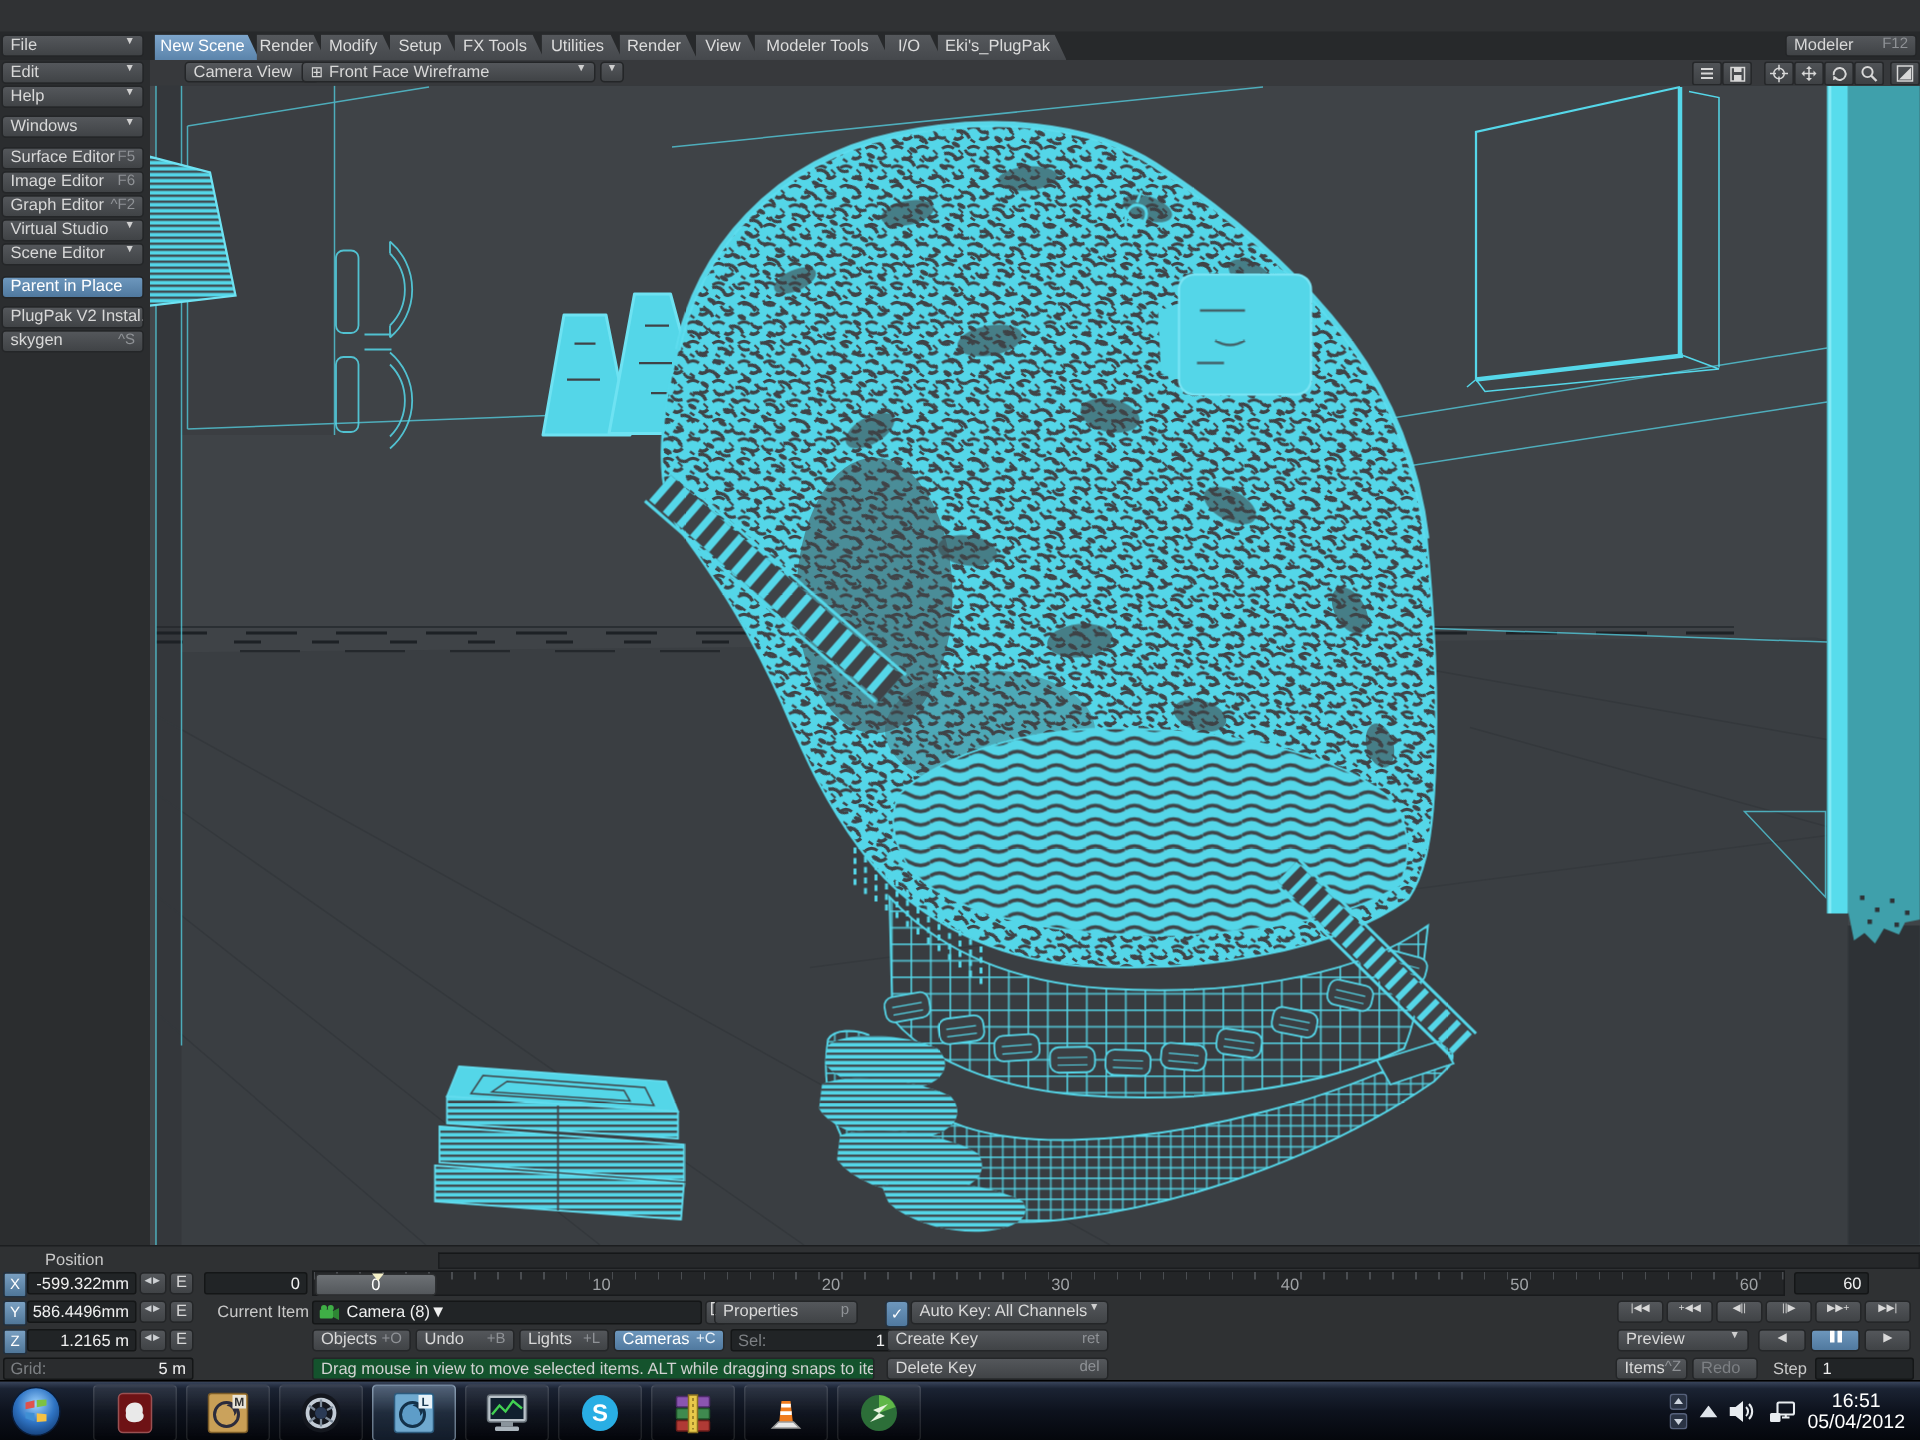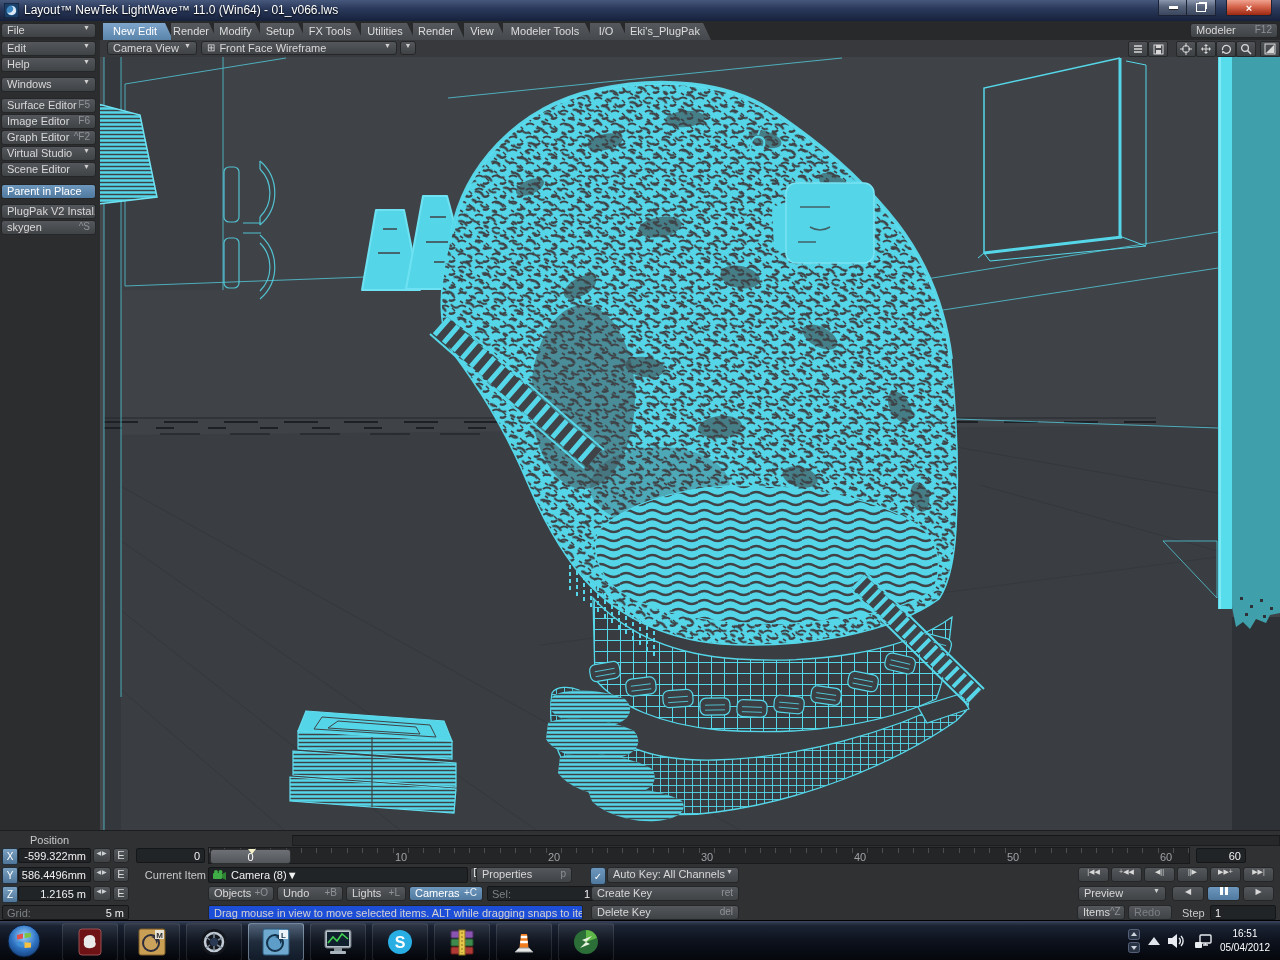--- a/index.html
+++ b/index.html
@@ -51,67 +51,50 @@
     background:repeating-linear-gradient(90deg,#4a4d51 0 1px,transparent 1px 15.3px);}
   #tl-handle{left:1px;top:1px;width:79px;height:13px;border-radius:3px;
     background:linear-gradient(180deg,#6d7175 0%,#53575b 100%);border:1px solid #2c2e30;
     color:#fff;display:flex;align-items:center;justify-content:center;}
   #tl-marker{left:37px;top:-1px;width:0;height:0;border-left:4px solid transparent;border-right:4px solid transparent;border-top:5px solid #f4f0c8;}
   .tl-num{position:absolute;top:3px;transform:translateX(-50%);color:#9fa2a5;font-size:11px;}
   #groove{left:292px;top:4px;width:986px;height:9px;background:#26282a;border:1px solid #1b1d1f;border-top-color:#151718;}
   .axis{position:absolute;width:14px;height:15px;border-radius:2px;border:1px solid #22303e;
     background:linear-gradient(180deg,#7aa0c2 0%,#4f7698 100%);color:#fff;display:flex;align-items:center;justify-content:center;font-size:10px;}
   .spin{justify-content:center;padding:0 2px;font-size:6px;letter-spacing:1px;color:#cdd0d3;}
-  .statusbar{background:#1d4ed8;border:1px solid #232527;border-radius:2px;color:#d2d2d2;
+  .statusbar{background:#14532d;border:1px solid #232527;border-radius:2px;color:#d2d2d2;
     display:flex;align-items:center;padding:0 5px;box-sizing:border-box;font-size:11px;white-space:nowrap;overflow:hidden;}
   .checkbox{background:linear-gradient(180deg,#6d97bd,#50799f);border:1px solid #243240;border-radius:3px;
     color:#fff;display:flex;align-items:center;justify-content:center;font-size:10px;}
   .dim{color:#7d8084 !important;}
   
   #taskbar{left:0;top:920px;width:1280px;height:40px;
     background:linear-gradient(180deg,#39455c 0%,#1b2333 12%,#0d121d 50%,#04060b 100%);
     border-top:1px solid #000;}
   .tbtn{position:absolute;top:2px;width:54px;height:36px;border-radius:3px;
     border:1px solid rgba(255,255,255,0.10);
     background:linear-gradient(180deg,rgba(255,255,255,0.08),rgba(255,255,255,0.02) 50%,rgba(0,0,0,0.15));
     display:flex;align-items:center;justify-content:center;}
   .tbtn.active{background:linear-gradient(180deg,rgba(170,200,230,0.38),rgba(110,150,190,0.20) 50%,rgba(60,90,130,0.25));
     border-color:rgba(200,225,245,0.45);}
   #tray{right:2px;top:0;height:40px;display:flex;align-items:center;gap:8px;color:#fff;}
-  #clock{text-align:center;color:#fff;font-size:10px;line-height:14px;padding-right:8px;}
+  #clock{text-align:center;color:#fff;font-size:13px;line-height:14px;padding-right:8px;}
 </style>
 </head>
 <body>
 
 <div id="screen">
 
-  <div class="abs" id="titlebar">
-    <svg class="abs" style="left:4px;top:3px" width="15" height="15">
-      <rect width="15" height="15" rx="2" fill="#1b3f66" stroke="#0c1d30"></rect>
-      <circle cx="7.5" cy="7.5" r="5" fill="#3a85c0"></circle>
-      <path d="M7.5,3 a4.5,4.5 0 1 1 -4.2,6 a3.4,3.4 0 1 0 4.2,-6" fill="#dce9f4"></path>
-    </svg>
-    <div class="abs ttl">Layout™ NewTek LightWave™ 11.0 (Win64) - 01_v066.lws</div>
-    <div class="abs winbtn" style="right:92px;width:28px">
-        <span class="minbar"></span>
-      </div>
-    <div class="abs winbtn" style="right:64px;width:28px">
-        <span class="restbox"></span>
-      </div>
-    <div class="abs winbtn close" style="right:8px;width:44px">
-        <span>×</span>
-      </div>
-  </div>
 
   <div class="abs" id="tabrow">
     <div class="chip" style="left:1px;top:2px;width:95px">
       <span>File</span>
       <span class="arr">▼</span>
     </div>
-    <div class="tab active" style="left:103px;width:64px">New Edit</div>
+    <div class="tab active" style="left:103px;width:64px">New Scene</div>
     <div class="tab" style="left:171px;width:40px">Render</div>
     <div class="tab" style="left:214px;width:43px">Modify</div>
     <div class="tab" style="left:260px;width:40px">Setup</div>
     <div class="tab" style="left:303px;width:54px">FX Tools</div>
     <div class="tab" style="left:361px;width:48px">Utilities</div>
     <div class="tab" style="left:413px;width:46px">Render</div>
     <div class="tab" style="left:464px;width:36px">View</div>
     <div class="tab" style="left:503px;width:84px">Modeler Tools</div>
     <div class="tab" style="left:590px;width:32px">I/O</div>
     <div class="tab" style="left:625px;width:80px">Eki's_PlugPak</div>
@@ -160,21 +143,21 @@
     <div class="chip" style="left:1px;top:164px;width:95px">
         <span>PlugPak V2 Instal...</span>
       </div>
     <div class="chip" style="left:1px;top:180px;width:95px">
         <span>skygen</span>
         <span class="sc">^S</span>
       </div>
   </div>
 
   <div class="abs" id="vheader">
-    <div class="chip" style="left:7px;top:1px;width:90px;height:14px">
+    <div class="chip" style="left:23px;top:1px;width:90px;height:14px">
       <span>Camera View</span>
       <span class="arr">▼</span>
     </div>
     <div class="chip" style="left:101px;top:1px;width:196px;height:14px">
       <span style="margin-right:4px;font-size:10px">⊞</span>
       <span>Front Face Wireframe</span>
       <span class="arr">▼</span>
     </div>
     <div class="chip" style="left:300px;top:1px;width:16px;height:14px;justify-content:center">
       <span class="arr" style="margin:0">▼</span>

